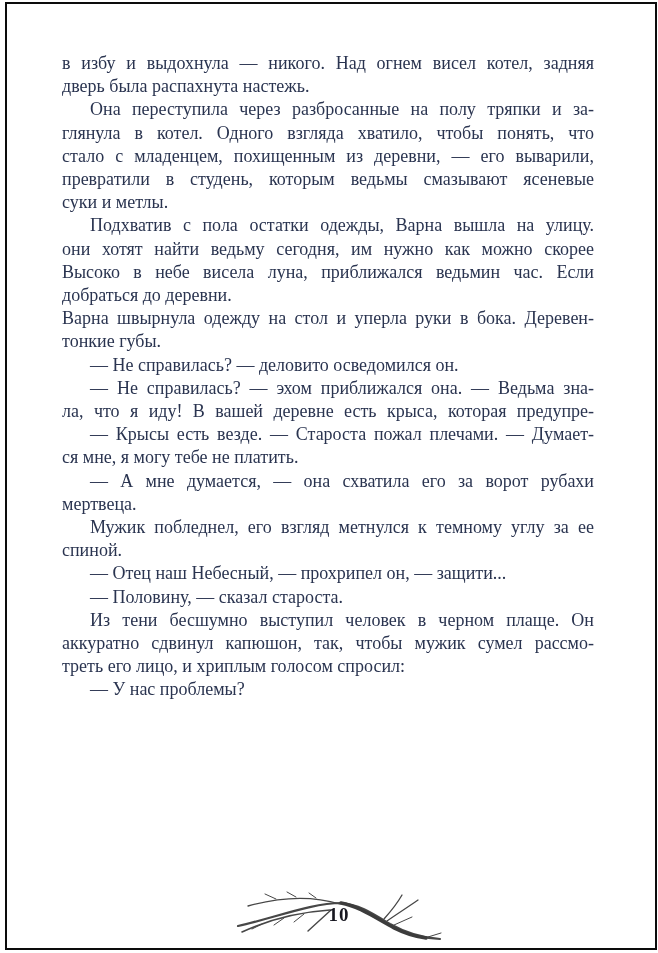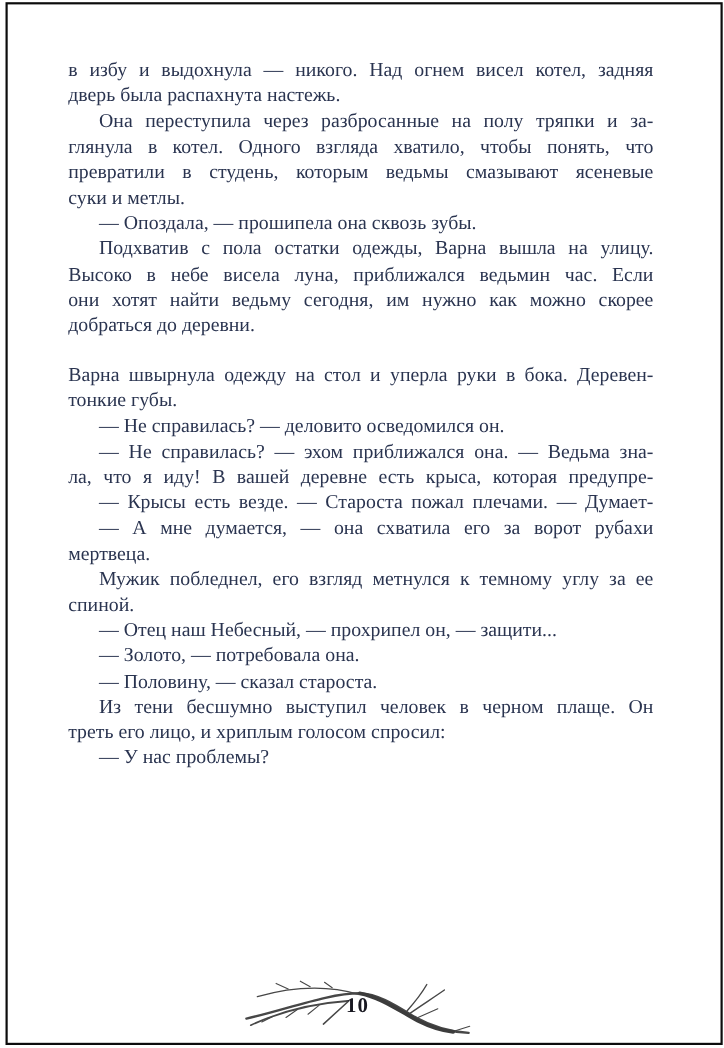--- a/index.html
+++ b/index.html
@@ -18,27 +18,27 @@
   }
   .page-text {
     position: absolute;
     left: 62px; top: 52px; width: 532px;
     font-size: 18px;
     line-height: 23.2px;
     color: var(--text-color, #2a3450);
     text-align: justify;
   }
   .para { margin: 0; }
-  .para.scene-break { margin-top: 22px; }
+  .para.scene-break { }
   .line { text-align: justify; text-align-last: justify; font-family: Liberation Serif, serif; }
   .line.last { text-align-last: left; }
   .line.indent { padding-left: 28px; }
   .footer-ornament {
     position: absolute;
-    left: 220px; top: 891px;
+    left: 234px; top: 891px;
     width: 210px; height: 57px;
   }
   .footer-ornament svg { position: absolute; left: 0; top: 0; }
   .page-number {
     position: absolute;
     left: 50%; top: 13px;
     transform: translateX(-50%);
     font-size: 19px;
     font-weight: bold;
     color: var(--number-color, #171720);
@@ -51,65 +51,62 @@
 <div class="frame"></div>
 
 <main class="page-text">
     <div class="para">
       <div class="line">в избу и выдохнула — никого. Над огнем висел котел, задняя</div>
       <div class="line last">дверь была распахнута настежь.</div>
     </div>
     <div class="para">
       <div class="line indent">Она переступила через разбросанные на полу тряпки и за-</div>
       <div class="line">глянула в котел. Одного взгляда хватило, чтобы понять, что</div>
+      <div class="line">стало с младенцем, похищенным из деревни, — его выварили,</div>
       <div class="line">превратили в студень, которым ведьмы смазывают ясеневые</div>
       <div class="line last">суки и метлы.</div>
     </div>
     <div class="para">
-      <div class="line last indent">— Опоздала, — прошипела она сквозь зубы.</div>
-    </div>
-    <div class="para">
       <div class="line indent">Подхватив с пола остатки одежды, Варна вышла на улицу.</div>
+      <div class="line">они хотят найти ведьму сегодня, им нужно как можно скорее</div>
       <div class="line">Высоко в небе висела луна, приближался ведьмин час. Если</div>
-      <div class="line">они хотят найти ведьму сегодня, им нужно как можно скорее</div>
       <div class="line last">добраться до деревни.</div>
     </div>
     <div class="para scene-break">
       <div class="line">Варна швырнула одежду на стол и уперла руки в бока. Деревен-</div>
       <div class="line last">тонкие губы.</div>
     </div>
     <div class="para">
       <div class="line last indent">— Не справилась? — деловито осведомился он.</div>
     </div>
     <div class="para">
       <div class="line indent">— Не справилась? — эхом приближался она. — Ведьма зна-</div>
       <div class="line">ла, что я иду! В вашей деревне есть крыса, которая предупре-</div>
     </div>
     <div class="para">
       <div class="line indent">— Крысы есть везде. — Староста пожал плечами. — Думает-</div>
+      <div class="line last">ся мне, я могу тебе не платить.</div>
     </div>
     <div class="para">
       <div class="line indent">— А мне думается, — она схватила его за ворот рубахи</div>
       <div class="line last">мертвеца.</div>
     </div>
     <div class="para">
       <div class="line indent">Мужик побледнел, его взгляд метнулся к темному углу за ее</div>
       <div class="line last">спиной.</div>
     </div>
     <div class="para">
       <div class="line last indent">— Отец наш Небесный, — прохрипел он, — защити...</div>
     </div>
     <div class="para">
-      <div class="line last indent">— Золото, — потребовала она.</div>
-    </div>
-    <div class="para">
       <div class="line last indent">— Половину, — сказал староста.</div>
     </div>
     <div class="para">
       <div class="line indent">Из тени бесшумно выступил человек в черном плаще. Он</div>
+      <div class="line">аккуратно сдвинул капюшон, так, чтобы мужик сумел рассмо-</div>
       <div class="line last">треть его лицо, и хриплым голосом спросил:</div>
     </div>
     <div class="para">
       <div class="line last indent">— У нас проблемы?</div>
     </div>
   </main>
 
 <div class="footer-ornament">
   <svg width="210" height="57" viewBox="0 0 210 57">
     <g fill="none" stroke="#474747" stroke-linecap="round">

